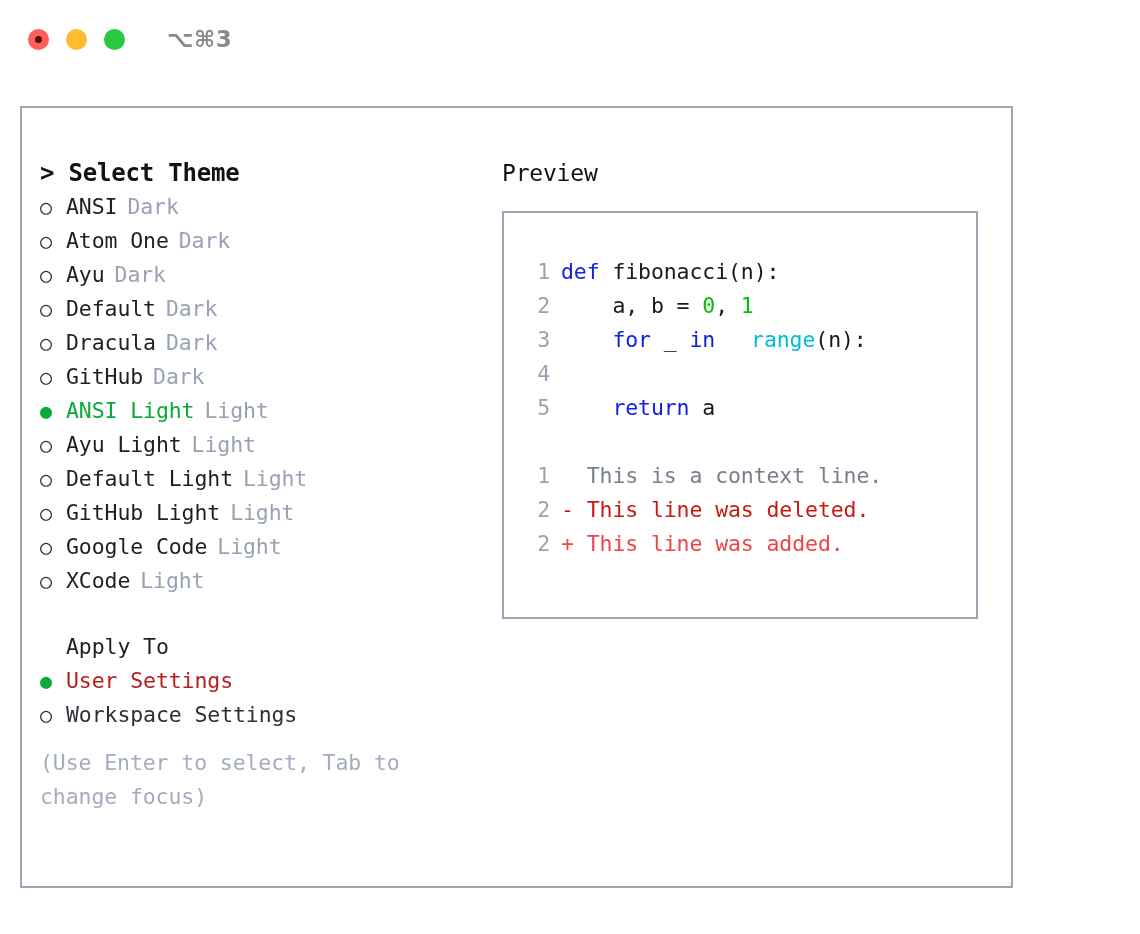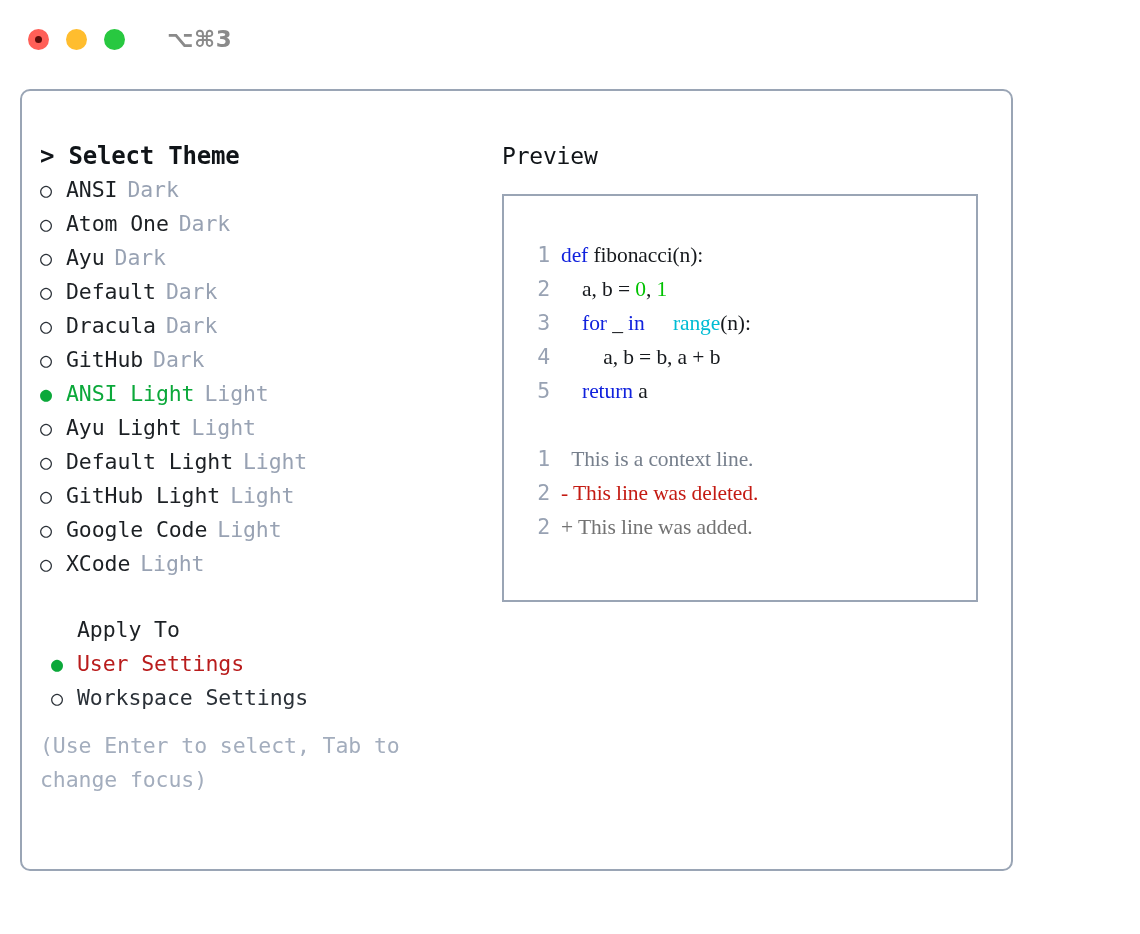--- a/index.html
+++ b/index.html
@@ -67,25 +67,25 @@
     font-weight: 700;
     color: #8a8a8a;
     letter-spacing: 0.5px;
     line-height: 1;
   }
 
   
   #main-panel {
     position: absolute;
     left: 20px;
-    top: 89px;
+    top: 106px;
     width: 993px;
     height: 782px;
     border: 2px solid #9aa5b5;
-    border-radius: 10px;
+    border-radius: 1px;
     box-sizing: border-box;
     background: #ffffff;
   }
 
   #panel-inner {
     position: absolute;
     left: 0; top: 0;
     width: 100%;
     height: 100%;
     display: flex;
@@ -132,21 +132,20 @@
   }
   .theme-name { color: #1c2024; }
   .theme-row.selected .theme-name { color: #0ba83a; }
   .theme-tag {
     color: #98a2b3;
     margin-left: 10px;
   }
 
   #apply-section {
     margin-top: 32px;
-    margin-left: 11px;
   }
   .apply-header {
     font-size: 21.5px;
     line-height: 34px;
     color: #1c2024;
     padding-left: 26px;
     white-space: pre;
     letter-spacing: -0.1px;
   }
   .apply-row {
@@ -208,32 +207,32 @@
   }
   .lineno {
     flex: 0 0 36px;
     width: 36px;
     text-align: right;
     color: #98a2b3;
     padding-right: 11px;
     box-sizing: content-box;
     margin-left: 10px;
   }
-  .code-text { white-space: pre; font-family: Liberation Serif, serif; }
+  .code-text { white-space: pre; }
 
   .tok-kw   { color: #1122dd; }
   .tok-num  { color: #00c200; }
   .tok-fn   { color: #00bcd4; margin-left: 23px; }
   .tok-plain{ color: #16191d; }
 
   .spacer-line { height: 34px; }
 
   .diff-ctx  { color: #767f8c; }
   .diff-del  { color: #c41b13; }
-  .diff-add  { color: #737373; }
+  .diff-add  { color: #ef4444; }
 </style>
 </head>
 <body>
 
 <div id="window-root">
 
   <div id="titlebar">
     <div class="traffic-lights">
       <span class="tl tl-close"></span>
       <span class="tl tl-min"></span>
@@ -276,21 +275,21 @@
       </div>
 
       <div id="preview-column">
         <div id="preview-header">Preview</div>
 
         <div id="preview-box">
           <div id="code-block">
               <div class="code-line"><span class="lineno">1</span><span class="code-text"><span class="tok-kw">def </span><span class="tok-plain">fibonacci(n):</span></span></div>
               <div class="code-line"><span class="lineno">2</span><span class="code-text"><span class="tok-plain">    a, b = </span><span class="tok-num">0</span><span class="tok-plain">, </span><span class="tok-num">1</span></span></div>
               <div class="code-line"><span class="lineno">3</span><span class="code-text"><span class="tok-plain">    </span><span class="tok-kw">for</span><span class="tok-plain"> _ </span><span class="tok-kw">in</span><span class="tok-plain"> </span><span class="tok-fn">range</span><span class="tok-plain">(n):</span></span></div>
-              <div class="code-line"><span class="lineno">4</span><span class="code-text"><span class="tok-plain">        a, b = b, a + b</span></span></div>
+              <div class="code-line"><span class="lineno">4</span></div>
               <div class="code-line"><span class="lineno">5</span><span class="code-text"><span class="tok-plain">    </span><span class="tok-kw">return</span><span class="tok-plain"> a</span></span></div>
             </div>
           <div class="spacer-line"></div>
           <div id="diff-block">
               <div class="code-line"><span class="lineno">1</span><span class="code-text diff-ctx">  This is a context line.</span></div>
               <div class="code-line"><span class="lineno">2</span><span class="code-text diff-del">- This line was deleted.</span></div>
               <div class="code-line"><span class="lineno">2</span><span class="code-text diff-add">+ This line was added.</span></div>
             </div>
         </div>
       </div>

